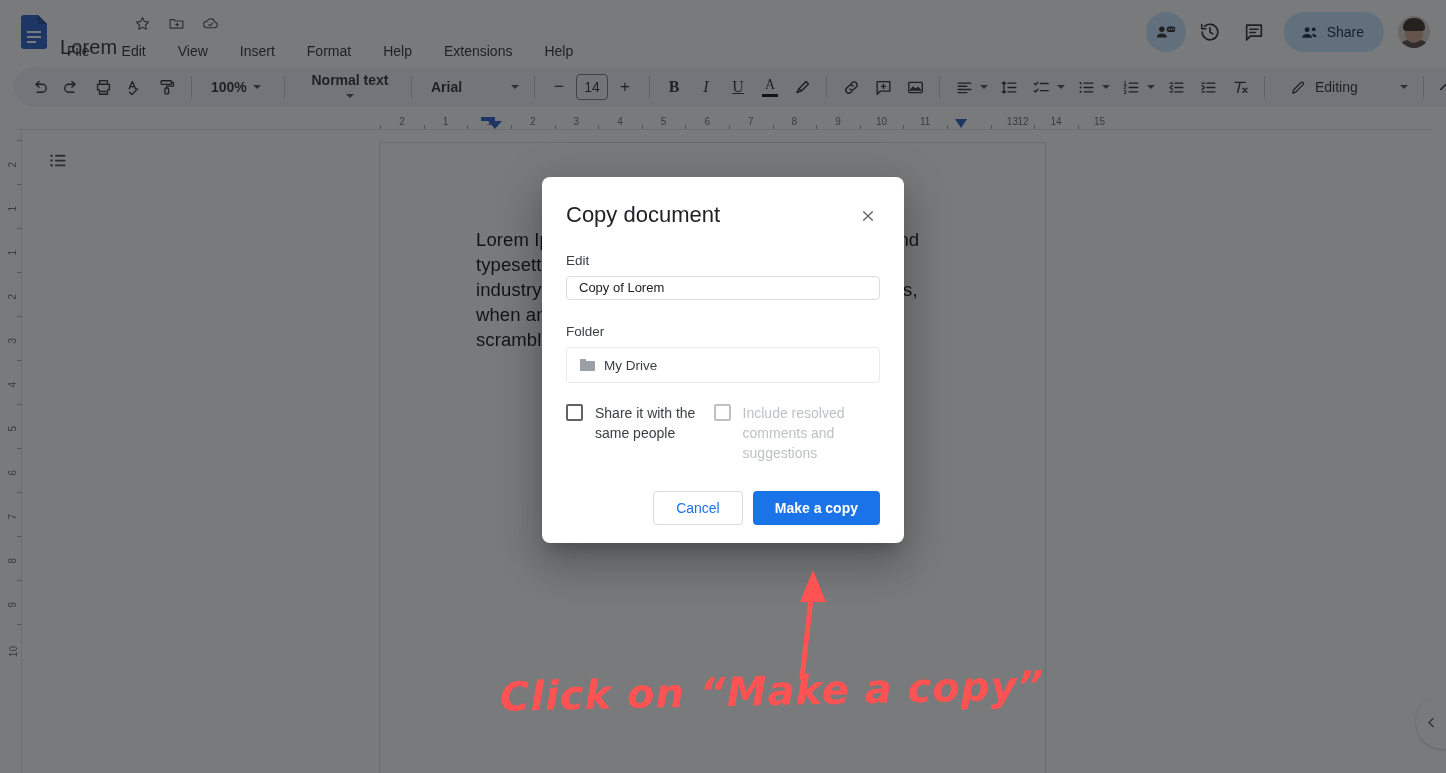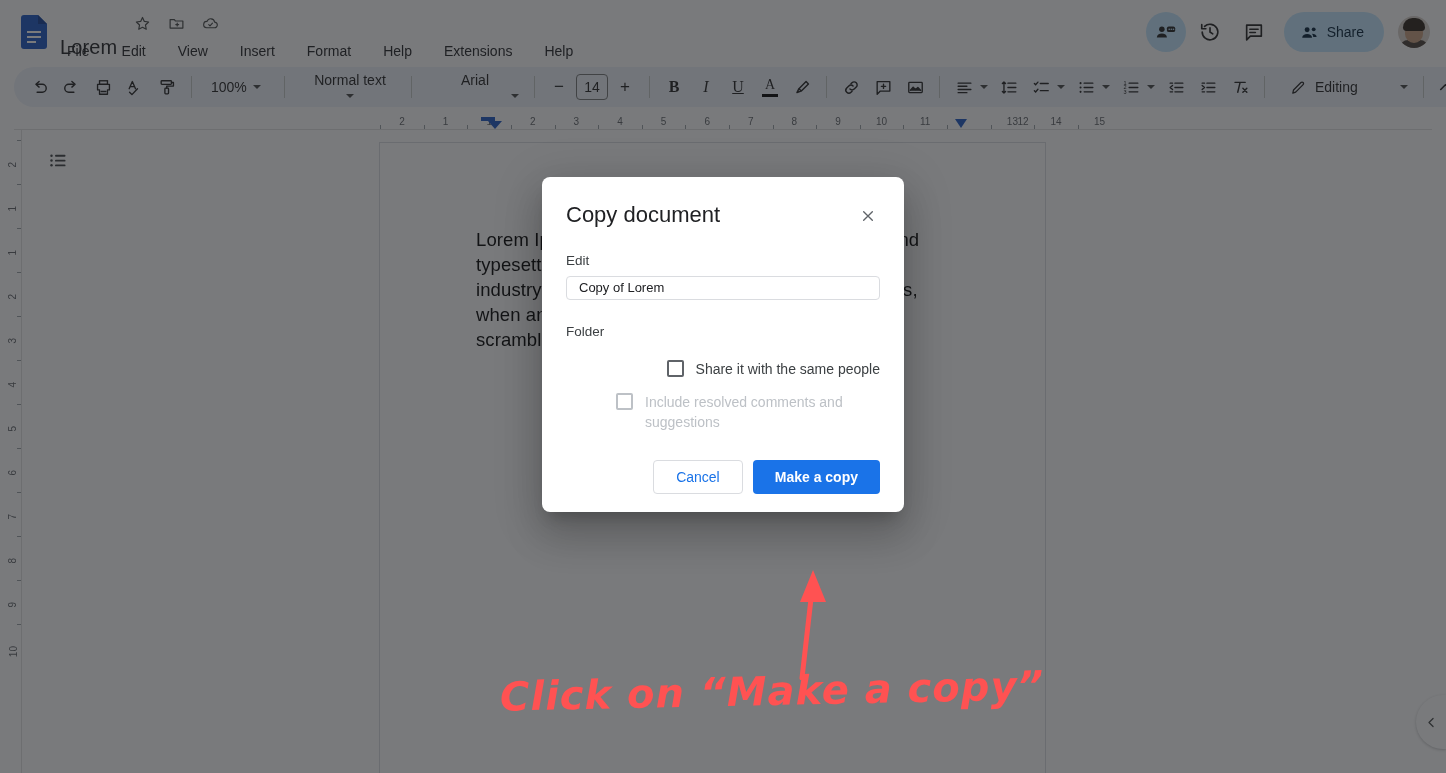--- a/index.html
+++ b/index.html
@@ -59,26 +59,26 @@
     flex: 1; height: 40px; background: #edf2fa; border-radius: 20px;
     display: flex; align-items: center; padding: 0 10px; gap: 2px;
   }
   .tb-btn {
     height: 30px; min-width: 30px; border-radius: 4px; display: flex; align-items: center; justify-content: center;
     color: #1f1f1f; padding: 0 3px;
   }
   .tb-sep { width: 1px; height: 22px; background: #c4c7c5; margin: 0 7px; }
   .tb-combo {
     height: 30px; display: flex; align-items: center; gap: 6px; padding: 0 6px 0 10px; border-radius: 4px;
-    font-size: 14px; color: #1f1f1f; white-space: nowrap;
+    font-size: 14px; color: #1f1f1f; white-space: nowrap; font-weight: bold;
   }
   .tb-combo .cap { display: inline-block; }
   .zoom-combo { min-width: 74px; }
   .style-combo { min-width: 108px; flex-direction: column; }
-  .font-combo { min-width: 104px; flex-direction: column; }
+  .font-combo { min-width: 104px; }
   .caret { width: 0; height: 0; border-left: 4px solid transparent; border-right: 4px solid transparent; border-top: 4px solid #444746; }
   .fontsize-box {
     width: 32px; height: 26px; border: 1px solid #747775; border-radius: 4px;
     display: flex; align-items: center; justify-content: center; font-size: 14px; color: #1f1f1f;
   }
   .mode-combo {
     height: 32px; display: flex; align-items: center; gap: 8px; padding: 0 8px 0 10px; border-radius: 4px;
     font-size: 14px; color: #1f1f1f; margin-left: 8px;
   }
   .tb-right { margin-left: auto; display: flex; align-items: center; }
@@ -150,21 +150,21 @@
     background: #ffffff; line-height: 36px;
   }
   .folder-input {
     width: 100%; height: 36px; border: 1px solid #e8eaed; border-radius: 4px;
     display: flex; align-items: center; gap: 9px; padding: 0 12px 0 13px;
     font-size: 13.5px; color: #3c4043;
   }
   .folder-ico { width: 15px; height: 12px; position: relative; flex: none; }
   .folder-ico .tab { position: absolute; left: 0; top: 0; width: 6px; height: 3px; background: #9aa0a6; border-radius: 1px 1px 0 0; }
   .folder-ico .body { position: absolute; left: 0; top: 2px; width: 15px; height: 10px; background: #9aa0a6; border-radius: 1px; }
-  .checks { margin-top: 20px; display: flex; flex-direction: column; gap: 13px; align-items: flex-end; }
+  .checks { margin-top: 20px; display: flex; flex-direction: row; gap: 13px; }
   .check-row { display: flex; align-items: flex-start; gap: 12px; }
   .cbox {
     width: 17px; height: 17px; border: 2px solid #5f6368; border-radius: 2px; flex: none; margin-top: 1px;
     background: #ffffff;
   }
   .cbox.disabled { border-color: #bdc1c6; }
   .check-label { font-size: 14px; color: #3c4043; line-height: 20px; max-width: 235px; }
   .check-label.disabled { color: #bdc1c6; }
   .dlg-actions { margin-top: 28px; display: flex; justify-content: flex-end; align-items: center; gap: 10px; }
   .btn-cancel {
@@ -570,20 +570,27 @@
       <svg width="16" height="16" viewBox="0 0 24 24" fill="none" stroke="#5f6368" stroke-width="2" stroke-linecap="round">
         <path d="M5.5 5.5l13 13M18.5 5.5l-13 13"></path>
       </svg>
     </div>
   </div>
 
   <div class="field-label">Edit</div>
   <input class="text-input" type="text" value="Copy of Lorem" style="">
 
   <div class="field-label">Folder</div>
+  <div class="folder-input">
+    <span class="folder-ico">
+      <span class="tab"></span>
+        <span class="body"></span>
+    </span>
+    <span>My Drive</span>
+  </div>
 
   <div class="checks">
     <div class="check-row">
       <span class="cbox"></span>
       <span class="check-label">Share it with the same people</span>
     </div>
     <div class="check-row">
       <span class="cbox disabled"></span>
       <span class="check-label disabled">Include resolved comments and suggestions</span>
     </div>

